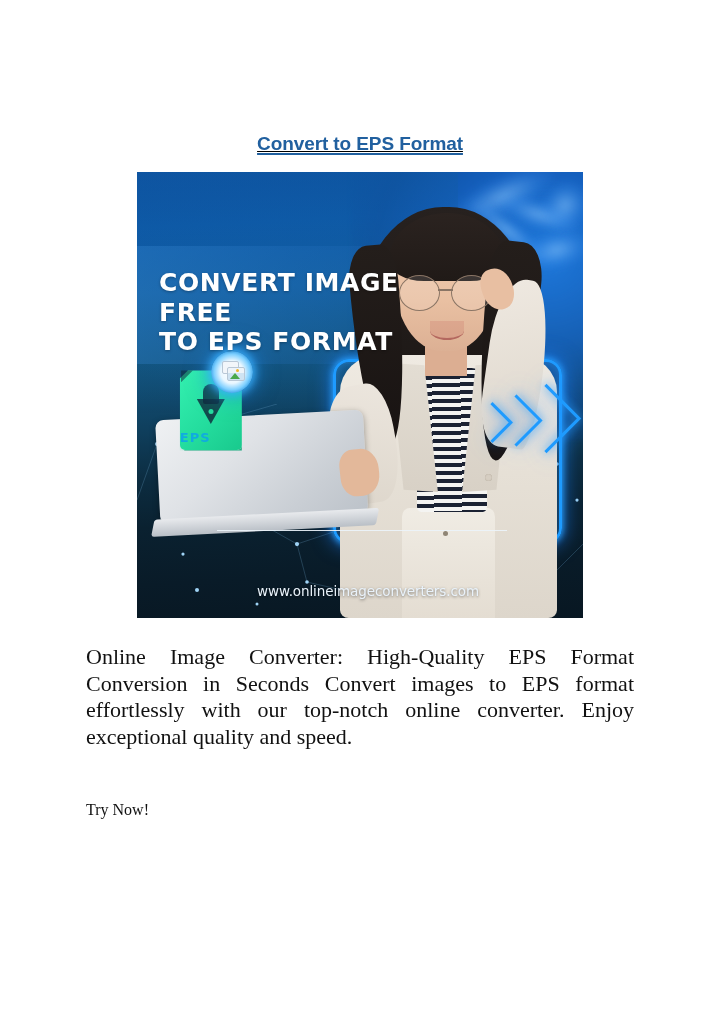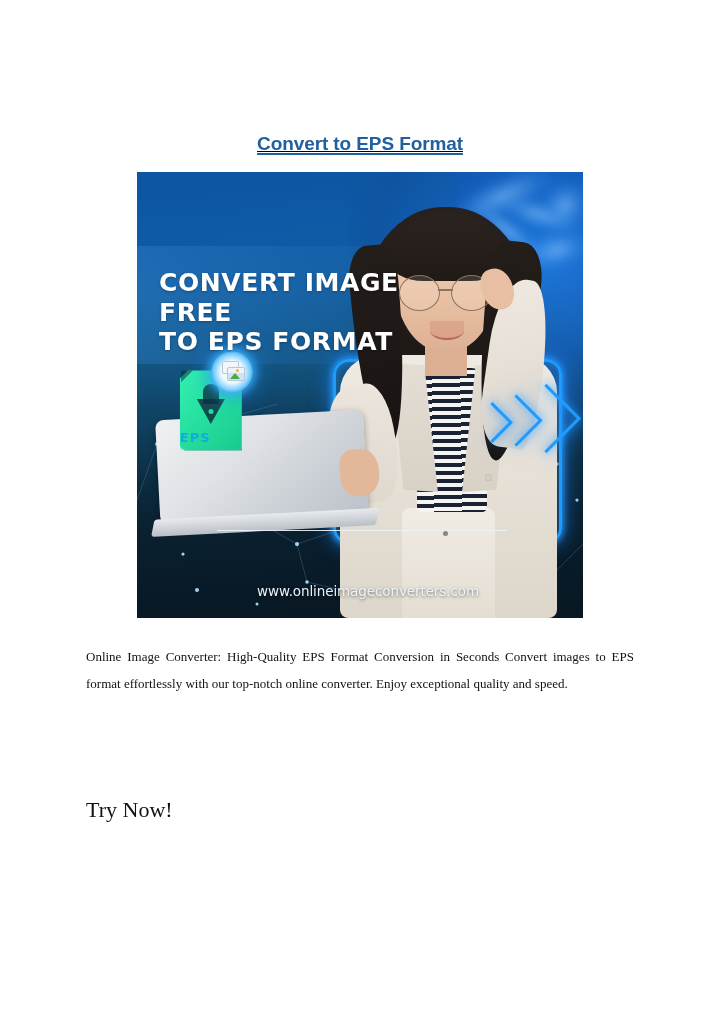--- a/index.html
+++ b/index.html
@@ -420,31 +420,31 @@
 
   
   .body-para {
     position: absolute;
     left: 86px;
     top: 644px;
     width: 548px;
     text-align: justify;
     text-justify: inter-word;
     font-family: "Liberation Serif", "DejaVu Serif", serif;
-    font-size: 13px;
+    font-size: 22px;
     line-height: 26.5px;
     color: #111111;
   }
   .cta {
     position: absolute;
     left: 86px;
     top: 797px;
     width: 548px;
     font-family: "Liberation Serif", "DejaVu Serif", serif;
-    font-size: 22px;
+    font-size: 16px;
     line-height: 26.5px;
     color: #111111;
   }
   .url-line {
     position: absolute;
     left: 86px;
     top: 833px;
     width: 560px;
     font-family: "Liberation Serif", "DejaVu Serif", serif;
     font-size: 18.5px;

